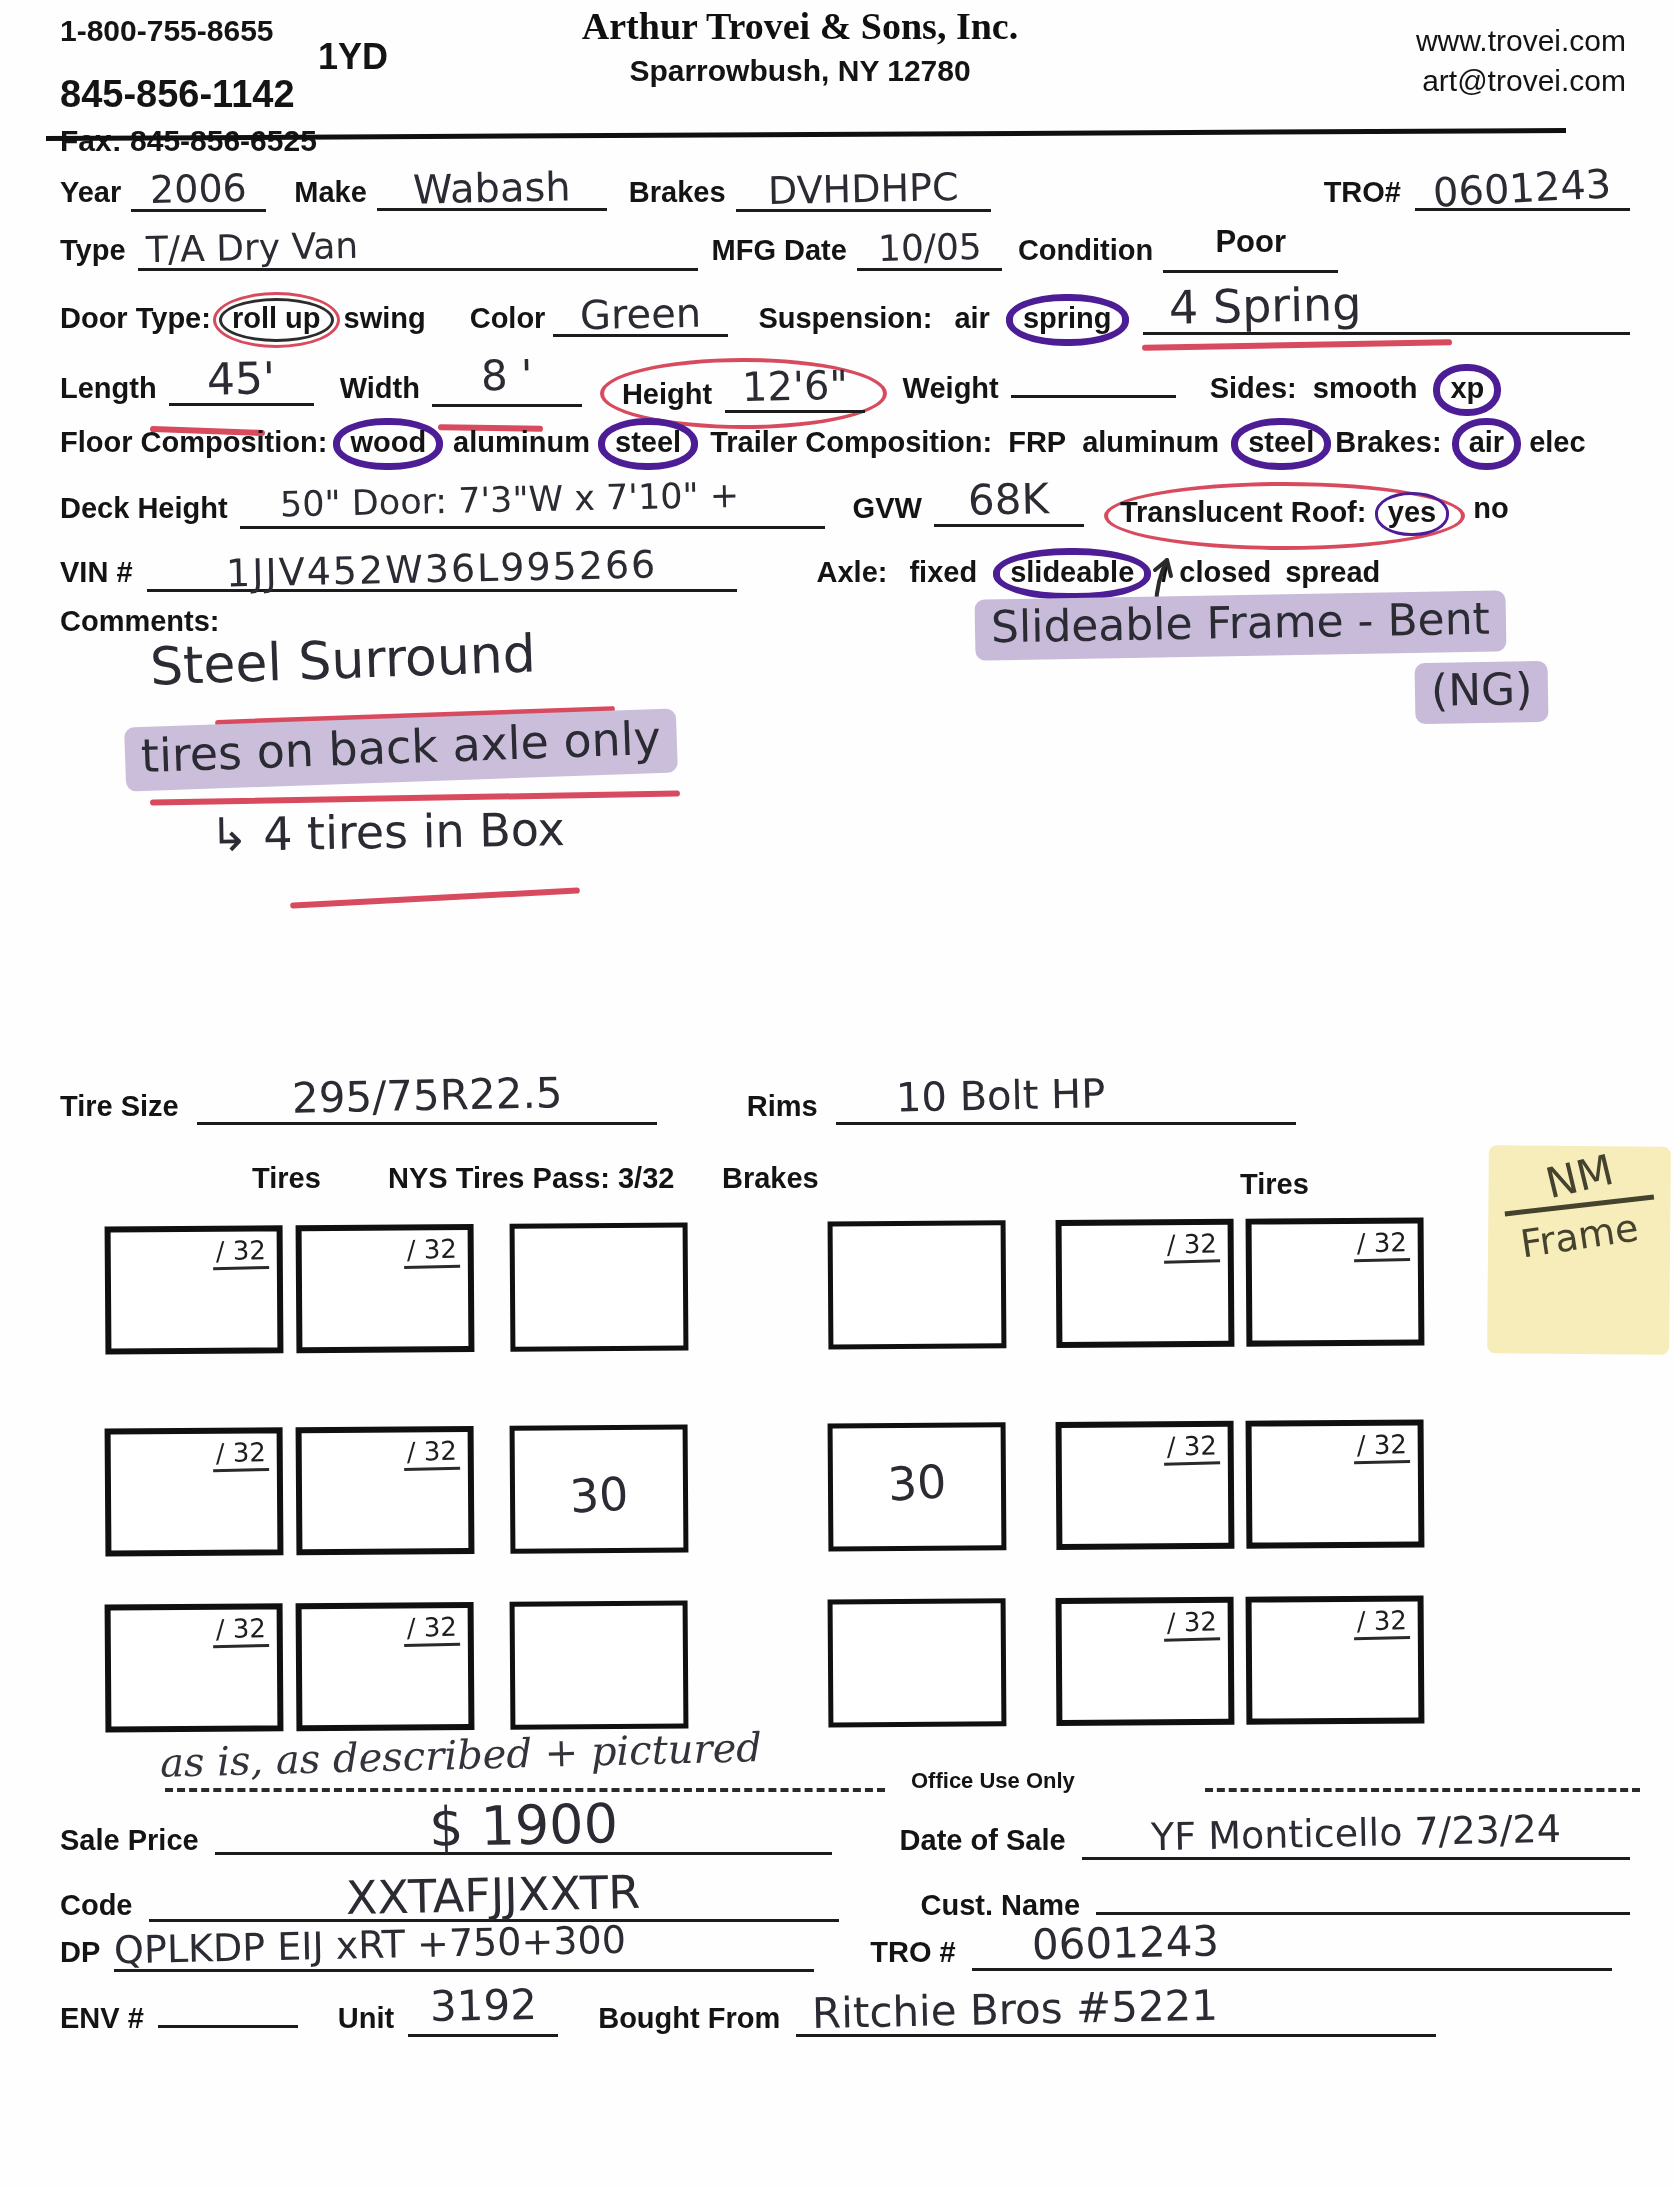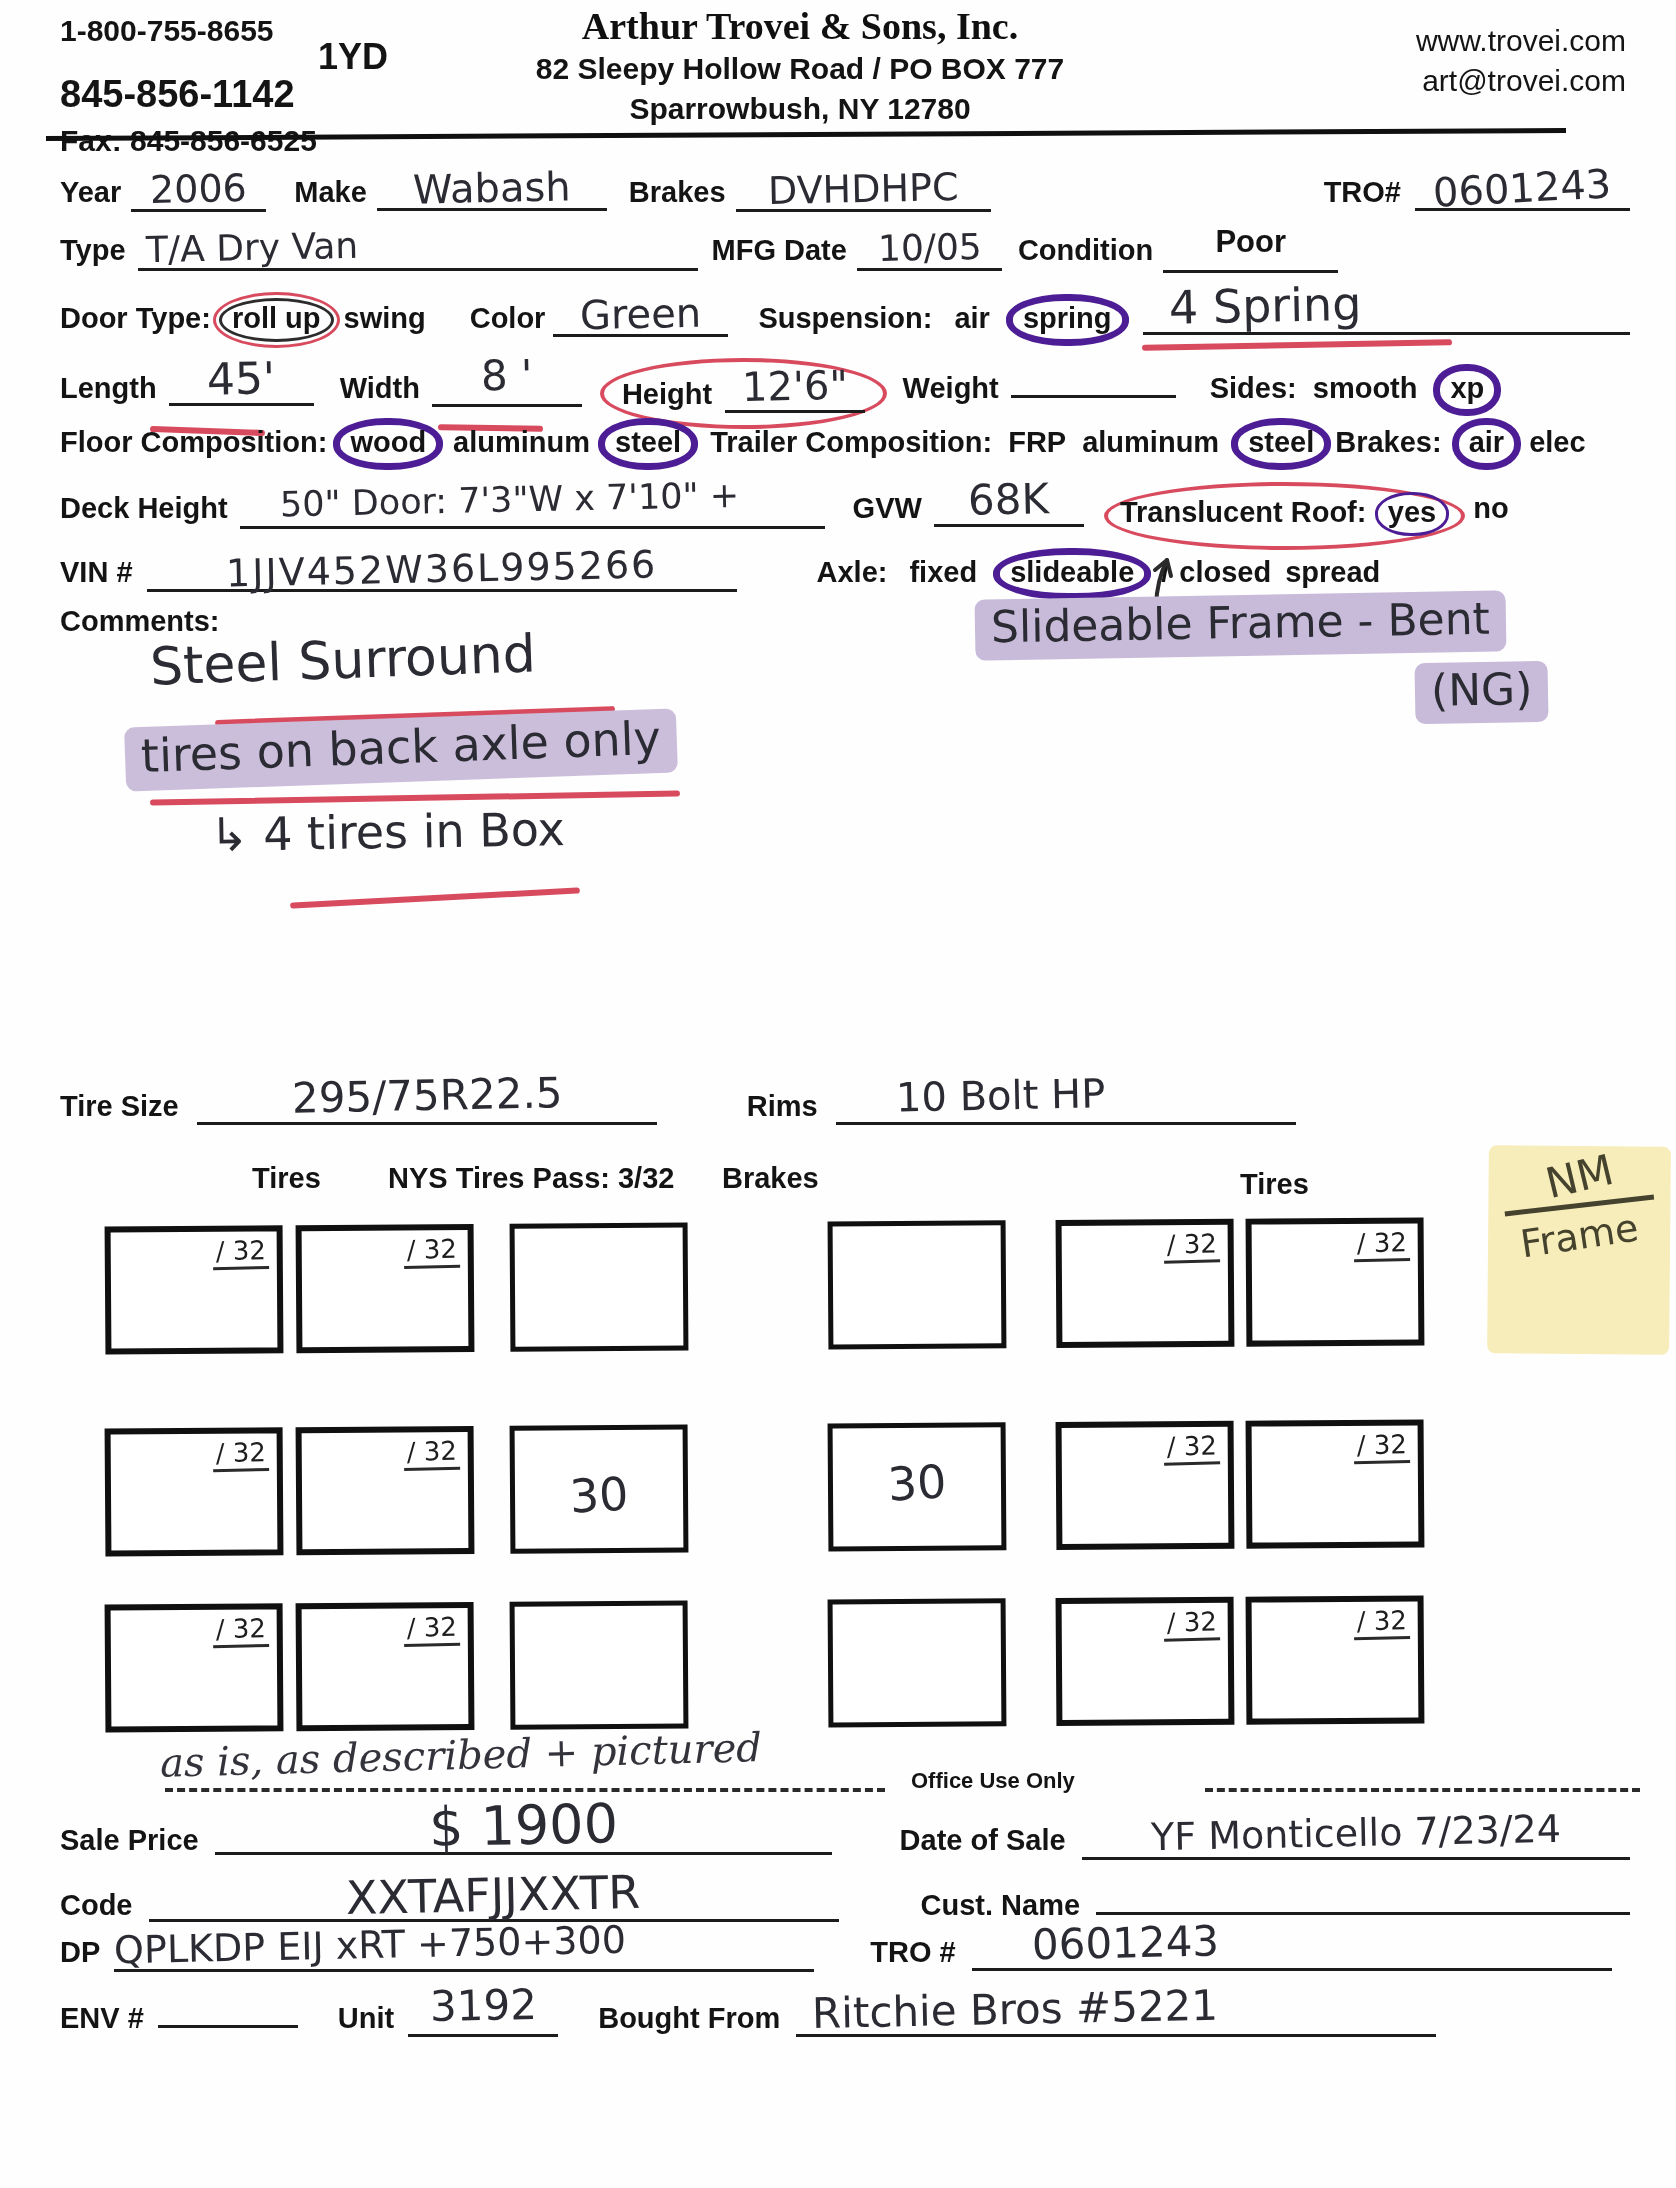--- a/index.html
+++ b/index.html
@@ -31,21 +31,20 @@
 <div id="page">
 
   <div style="position:absolute;left:60px;top:14px;">
     <div class="lbl" style="font-size:30px;">1-800-755-8655</div>
     <div class="lbl" style="font-size:38px;margin-top:25px;">845-856-1142</div>
     <div class="lbl" style="font-size:30px;margin-top:8px;">Fax: 845-856-6525</div>
   </div>
   <div class="lbl" style="position:absolute;left:318px;top:36px;font-size:36px;">1YD</div>
   <div style="position:absolute;left:430px;top:4px;width:740px;text-align:center;">
     <div style="font-family:'Liberation Serif',serif;font-weight:700;font-size:38px;color:#101010;">Arthur Trovei &amp; Sons, Inc.</div>
-    <div class="lbl" style="font-size:30px;margin-top:4px;">82 Sleepy Hollow Road / PO BOX 777</div>
     <div class="lbl" style="font-size:30px;margin-top:6px;">Sparrowbush, NY 12780</div>
   </div>
   <div style="position:absolute;right:50px;top:24px;text-align:right;">
     <div class="lbl" style="font-size:30px;font-weight:400;margin-left:15px;">www.trovei.com</div>
     <div class="lbl" style="font-size:30px;font-weight:400;margin-top:6px;">art@trovei.com</div>
   </div>
   <div class="hr-rule"></div>
 
   <div class="row" style="top:168px;">
     <span class="lbl">Year</span>

